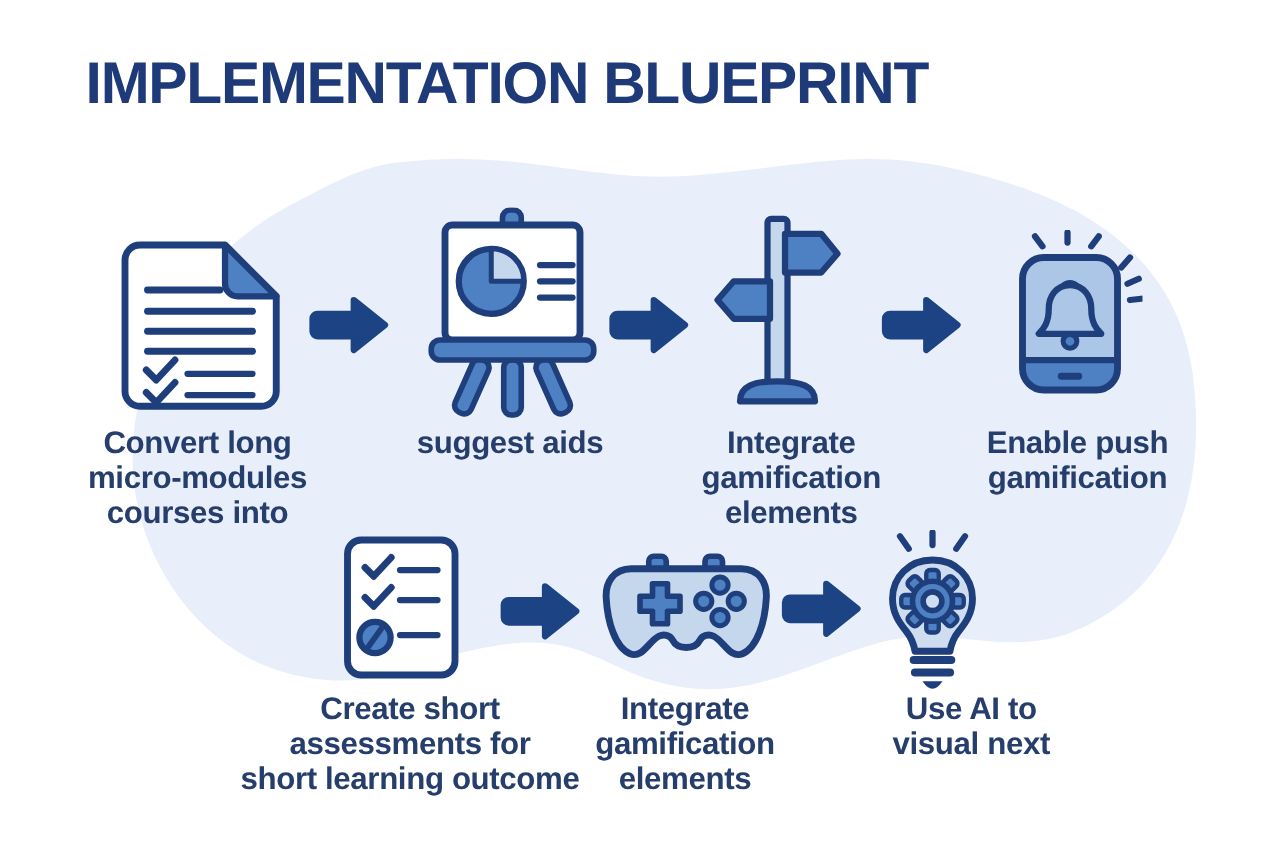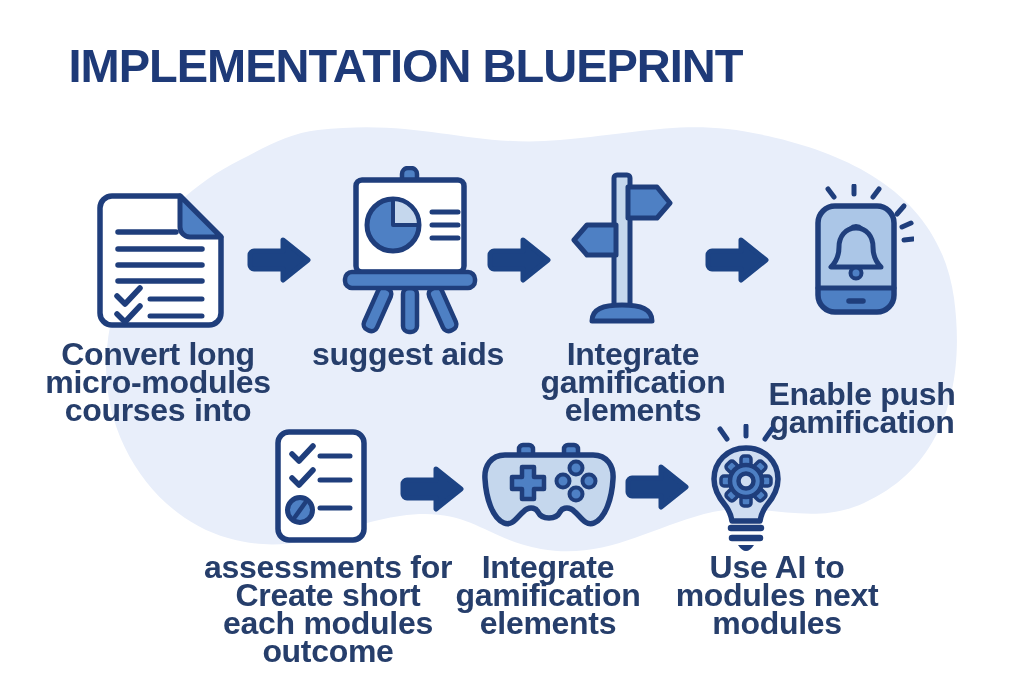--- a/index.html
+++ b/index.html
@@ -18,21 +18,21 @@
   .bg-blob{position:absolute;left:0;top:0;width:1024px;height:683px;}
   .title{
     position:absolute;left:0;right:0;top:38px;text-align:center;
     font-size:47px;font-weight:bold;letter-spacing:-1px;
     color:var(--title-text);
   }
   .icon{position:absolute;}
   .icon svg{display:block;width:100%;height:100%;}
   .caption{
     position:absolute;text-align:center;color:var(--caption-text);
-    font-size:32px;font-weight:bold;line-height:28px;letter-spacing:-0.3px;
+    font-size:25px;font-weight:bold;line-height:28px;letter-spacing:-0.3px;
   }
   .caption span{display:block;}
   
   .oN{stroke:var(--navy);stroke-linecap:round;stroke-linejoin:round;}
   .fW{fill:#ffffff;} .fM{fill:var(--medium-blue);} .fL{fill:var(--light-blue);}
   .fS{fill:var(--screen-blue);} .fP{fill:var(--pale-blue);} .fN{fill:var(--navy);}
   .fA{fill:var(--arrow);stroke:var(--arrow);stroke-linecap:round;stroke-linejoin:round;}
   .noF{fill:none;}
 </style>
 </head>
@@ -136,21 +136,21 @@
     <span>courses into</span>
   </div>
   <div class="caption" style="left:268px;top:340px;width:280px;">
     <span>suggest aids</span>
   </div>
   <div class="caption" style="left:493px;top:340px;width:280px;">
     <span>Integrate</span>
     <span>gamification</span>
     <span>elements</span>
   </div>
-  <div class="caption" style="left:722px;top:340px;width:280px;margin-top:40px;">
+  <div class="caption" style="left:722px;top:340px;width:280px;">
     <span>Enable push</span>
     <span>gamification</span>
   </div>
 
   <div class="icon" style="left:274px;top:428px;width:94px;height:116px;">
     <svg viewBox="0 0 94 116">
       <rect class="fW oN" stroke-width="5.5" x="4" y="4" width="86" height="108" rx="11"></rect>
       <path class="noF oN" stroke-width="5.5" d="M18,26 l7,7 L39,18"></path>
       <path class="noF oN" stroke-width="5" d="M46,28 H76"></path>
       <path class="noF oN" stroke-width="5.5" d="M18,50 l7,7 L39,42"></path>
@@ -207,28 +207,27 @@
         <circle class="fM oN" stroke-width="4.5" cx="46" cy="57" r="16"></circle>
         <circle class="fP oN" stroke-width="4.5" cx="46" cy="57" r="7.5"></circle>
       </g>
       <path class="noF oN" stroke-width="6.5" d="M31,104 H61"></path>
       <path class="noF oN" stroke-width="6.5" d="M32,114 H60"></path>
       <path class="fN" d="M38,121 q8,12 16,0 Z"></path>
     </svg>
   </div>
 
   <div class="caption" style="left:168px;top:553px;width:320px;">
+    <span>Create short</span>
     <span>assessments for</span>
-    <span>Create short</span>
-    <span>each modules outcome</span>
+    <span>short learning outcome</span>
   </div>
   <div class="caption" style="left:408px;top:553px;width:280px;">
     <span>Integrate</span>
     <span>gamification</span>
     <span>elements</span>
   </div>
   <div class="caption" style="left:637px;top:553px;width:280px;">
     <span>Use AI to</span>
-    <span>modules next</span>
-    <span>modules</span>
+    <span>visual next</span>
   </div>
 
 </div>
 
 </body></html>

